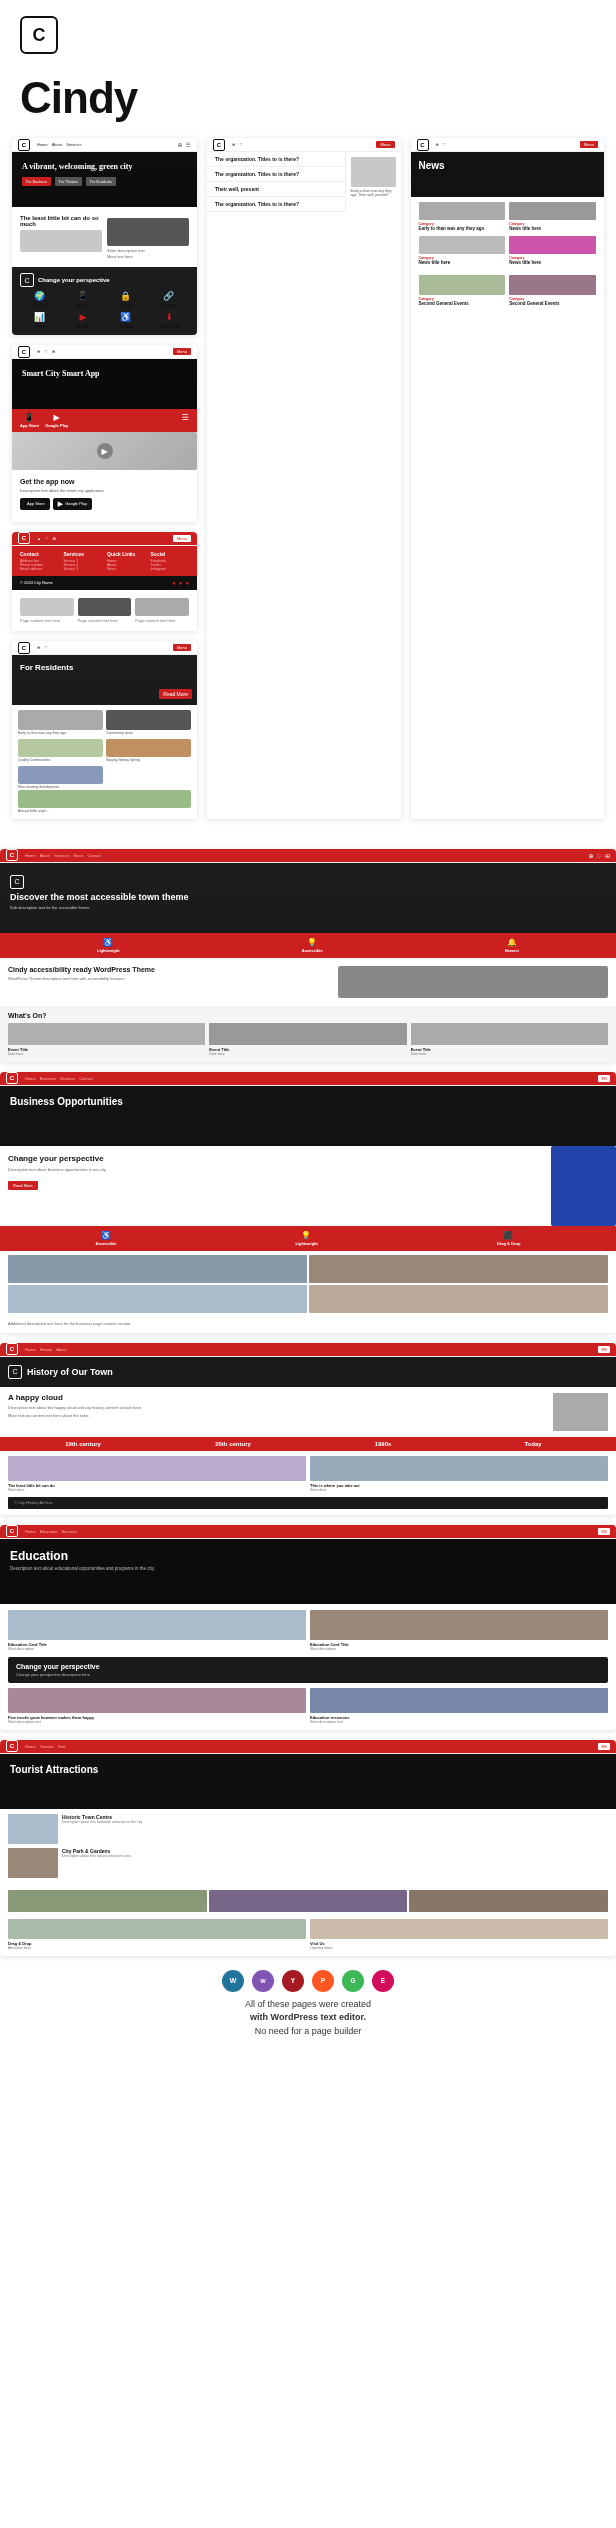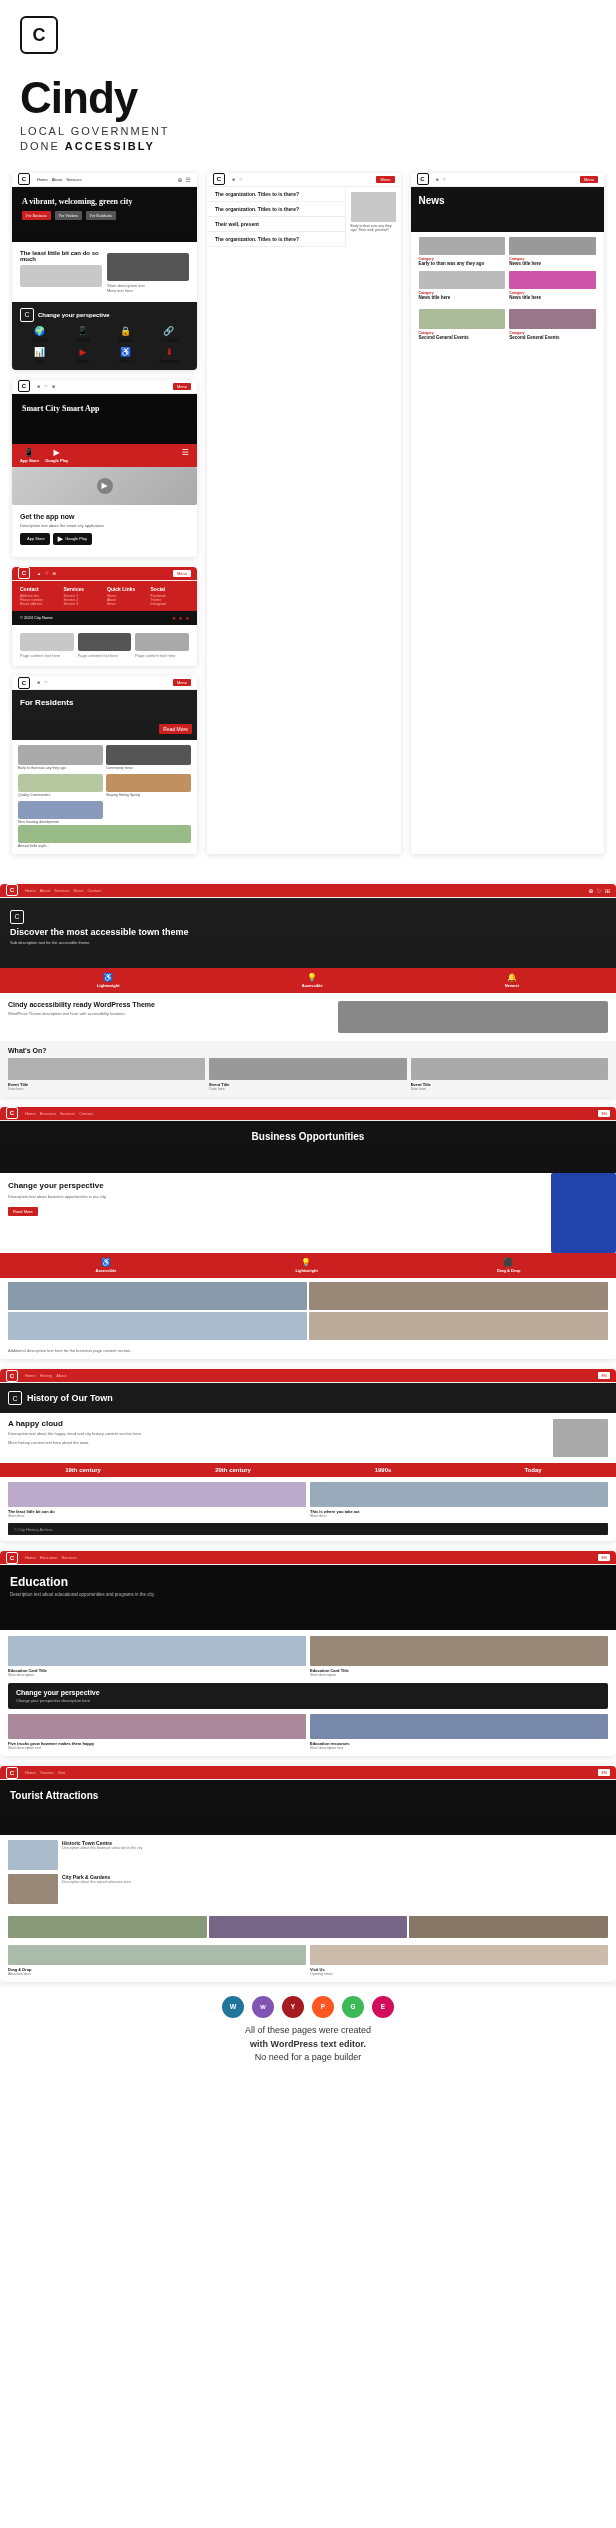--- a/index.html
+++ b/index.html
@@ -376,24 +376,20 @@
     .attraction-item .at-text { font-size: 3.5px; color: #777; }
   </style>
 </head>
 <body>
 
 <div style="padding: 16px 20px 0 20px; display:flex; align-items:flex-start; gap:0;">
   <div class="logo-badge">C</div>
 </div>
 <div class="branding-col">
   <div class="brand-title">Cindy</div>
-  <div class="brand-sub">
-    <span>LOCAL GOVERNMENT</span><br>
-    <span>DONE </span><strong>ACCESSIBLY</strong>
-  </div>
 </div>
 
 <div class="main-layout" style="margin-top:18px;">
 
   <div class="left-col">
 
     <div class="screen-card">
       <div class="nav-bar">
         <div class="nav-logo">C</div>
         <div class="nav-links">
@@ -829,21 +825,21 @@
           <span class="nav-link" style="color:#ffaaaa;">Home</span>
           <span class="nav-link" style="color:#ffaaaa;">Business</span>
           <span class="nav-link" style="color:#ffaaaa;">Services</span>
           <span class="nav-link" style="color:#ffaaaa;">Contact</span>
         </div>
         <div class="nav-right">
           <span style="background:#fff; color:#cc1f1f; font-size:4px; padding:1px 3px; border-radius:1px;">EN</span>
         </div>
       </div>
       <div class="screen-content">
-        <div style="background:linear-gradient(rgba(15,15,15,0.65),rgba(15,15,15,0.75)), #1a1a1a; height:52px; position:relative;text-align:center;">
+        <div style="background:linear-gradient(rgba(15,15,15,0.65),rgba(15,15,15,0.75)), #1a1a1a; height:60px; position:relative;">
           <div style="padding:10px 10px; position:relative; z-index:2;">
             <h2 style="font-size:10px; font-weight:900; color:#fff;">Business Opportunities</h2>
           </div>
         </div>
         <div style="display:flex; gap:0; background:#fff;">
           <div style="flex:1; padding:8px;">
             <h3 style="font-size:8px; font-weight:900; color:#111; margin-bottom:4px;">Change your perspective</h3>
             <p style="font-size:4px; color:#666; line-height:1.4;">Description text about business opportunities in our city.</p>
             <span style="display:inline-block; background:#cc1f1f; color:#fff; font-size:4px; padding:2px 5px; margin-top:5px; border-radius:1px;">Read More</span>
           </div>

